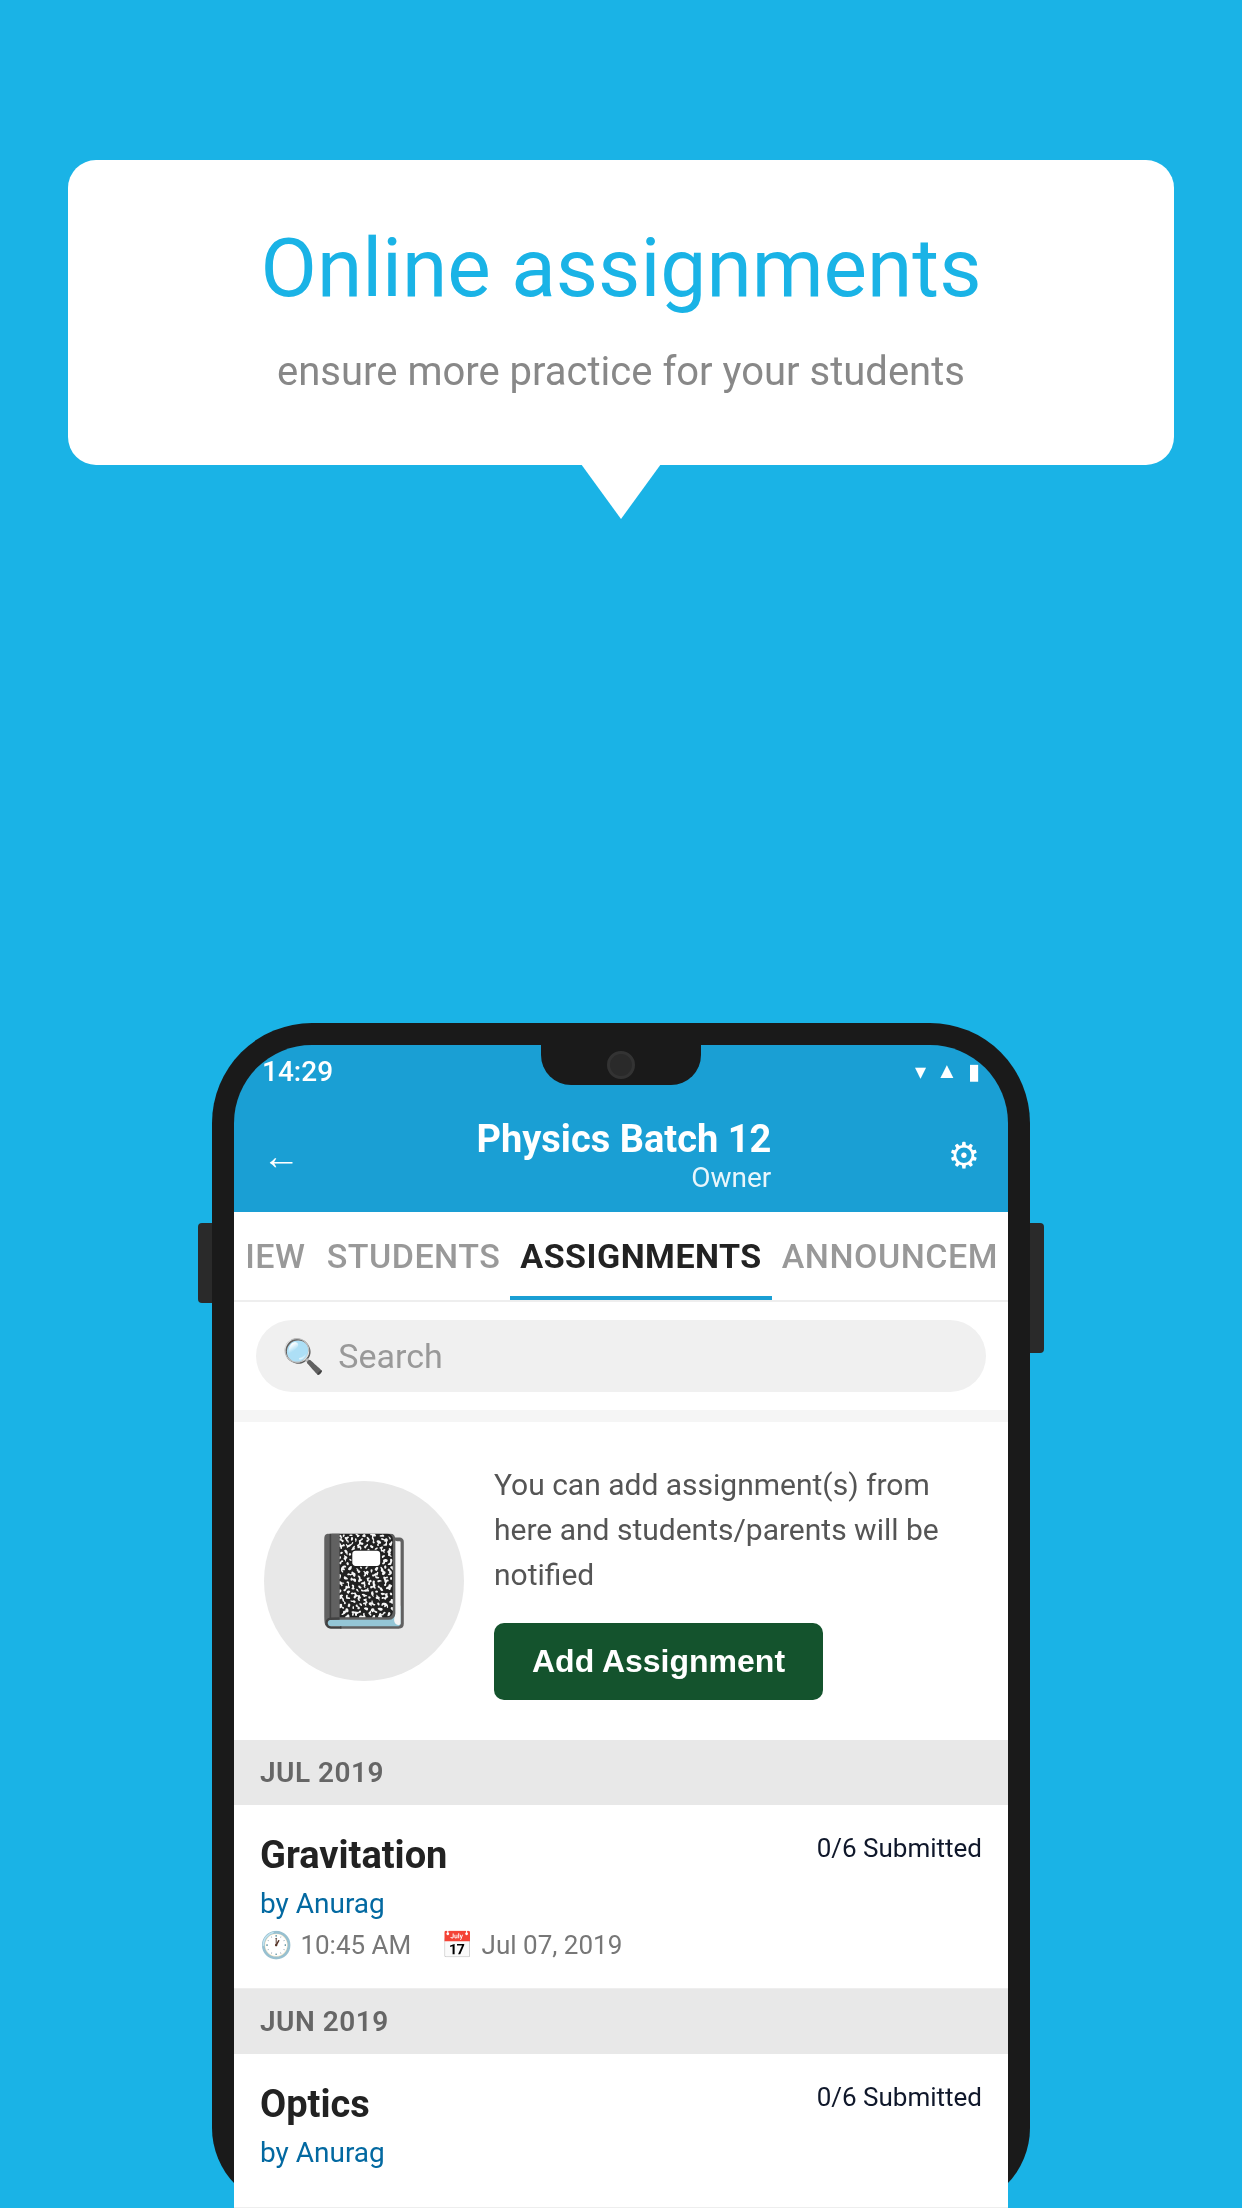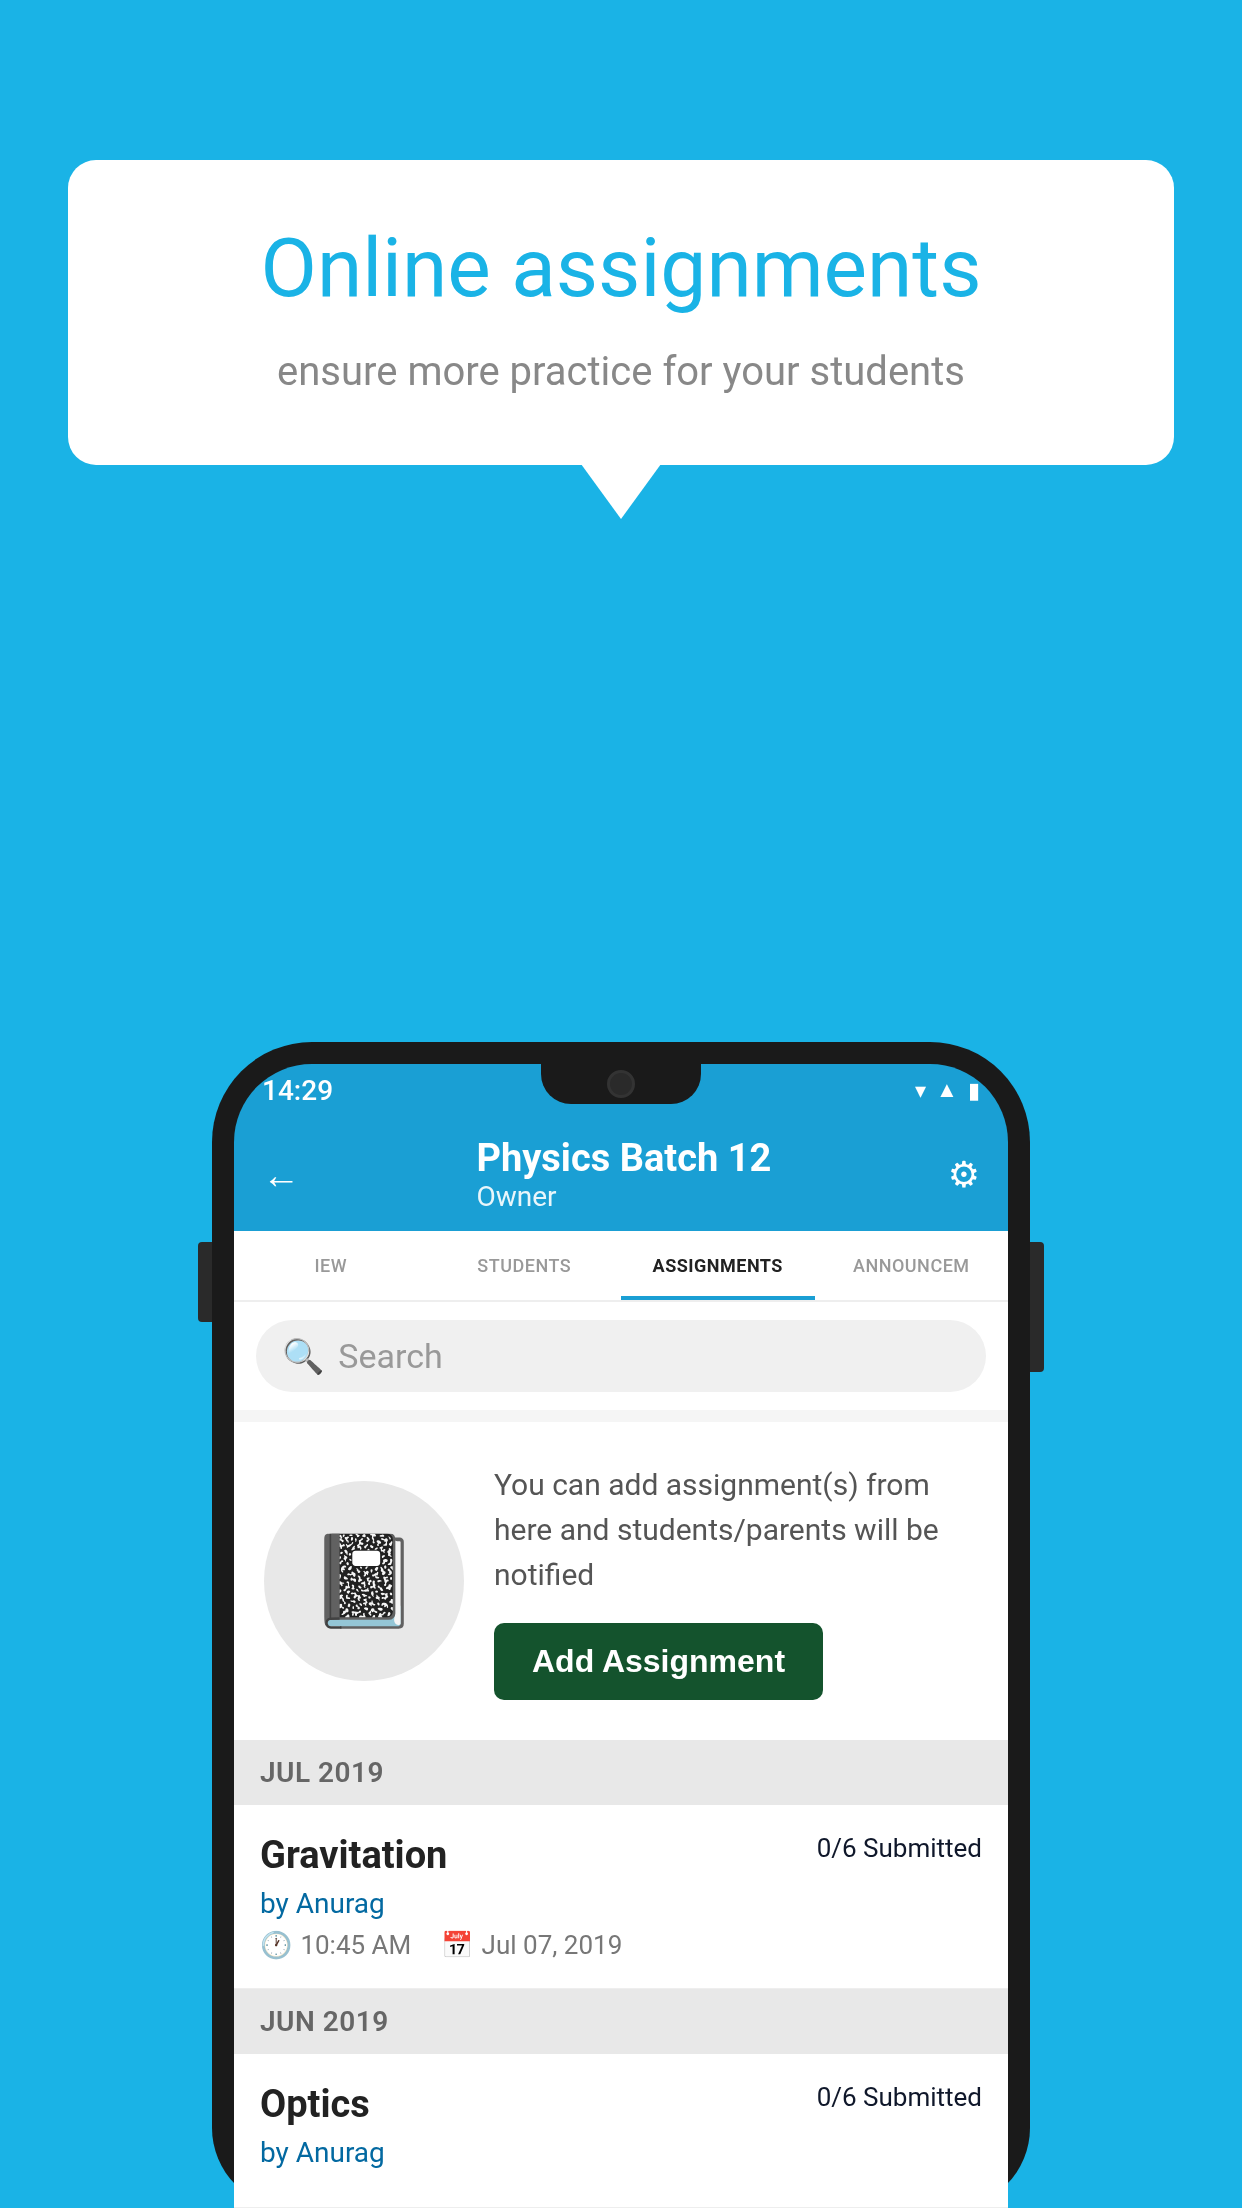--- a/index.html
+++ b/index.html
@@ -120,21 +120,21 @@
       display: flex;
       align-items: center;
       justify-content: space-between;
     }
     .header-back {
       color: white;
       font-size: 38px;
       cursor: pointer;
     }
     .header-center {
-      text-align: left;
+      text-align: right;
     }
     .header-title {
       color: white;
       font-size: 38px;
       font-weight: 700;
     }
     .header-subtitle {
       color: rgba(255,255,255,0.9);
       font-size: 28px;
     }
@@ -148,21 +148,21 @@
     .tabs-bar {
       background: white;
       display: flex;
       border-bottom: 2px solid #eee;
       overflow: hidden;
     }
     .tab-item {
       flex: 1;
       text-align: center;
       padding: 24px 10px;
-      font-size: 18px;
+      font-size: 34px;
       color: #999;
       font-weight: 500;
       letter-spacing: 0.5px;
       cursor: pointer;
       position: relative;
       white-space: nowrap;
     }
     .tab-item.active {
       color: #222;
       font-weight: 700;

